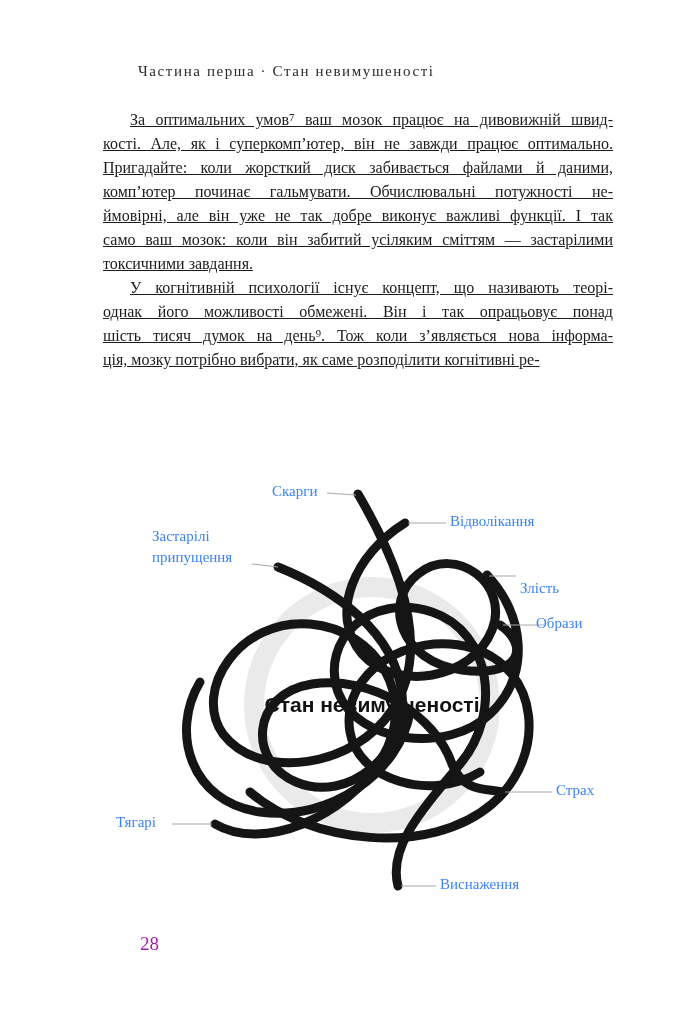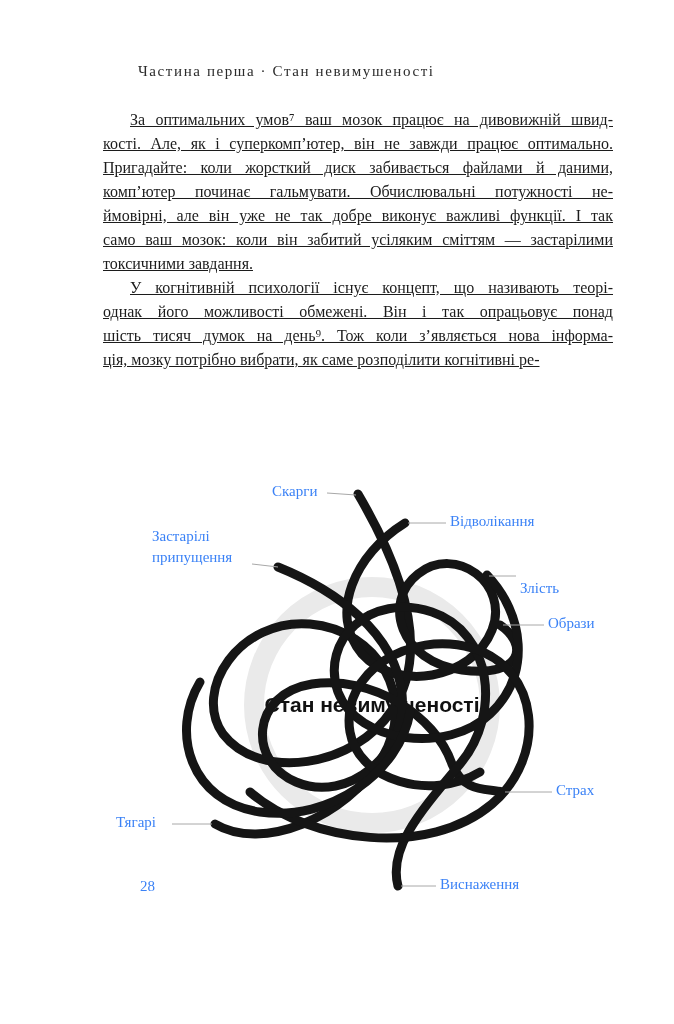--- a/index.html
+++ b/index.html
@@ -19,25 +19,25 @@
   .tline.first { text-indent:27px; }
   .tline.last { text-align-last:left; }
   .diagram { position:absolute; left:100px; top:472px; width:520px; height:442px; }
   .diagram svg { position:absolute; left:0; top:0; }
   .dlabel { position:absolute; font-size:15px; color:#3b82f6; white-space:nowrap; }
   .dlabel.two-line { white-space:normal; text-align:left; width:96px; line-height:21px; }
   .lbl-skarhy       { left:172px; top:11px; }
   .lbl-vidvolikannia{ left:350px; top:41px; }
   .lbl-zastarili    { left:52px;  top:54px; }
   .lbl-zlist        { left:420px; top:108px; }
-  .lbl-obrazy       { left:448px; top:143px; }
+  .lbl-obrazy       { left:436px; top:143px; }
   .lbl-strakh       { left:456px; top:310px; }
   .lbl-tiahari      { left:16px;  top:342px;text-align:right; }
   .lbl-vysnazhennia { left:340px; top:404px; }
-  .pagenum { position:absolute; left:140px; top:878px; font-size:15px; color:#3b82f6; }
+  .pagenum { position:absolute; left:140px; top:933px; font-size:19px; color:#a21caf; }
 </style>
 </head>
 <body>
 
 <div class="page">
 
   <div class="running-header">Частина перша · Стан невимушеності</div>
 
   <div class="content">
     <div>

